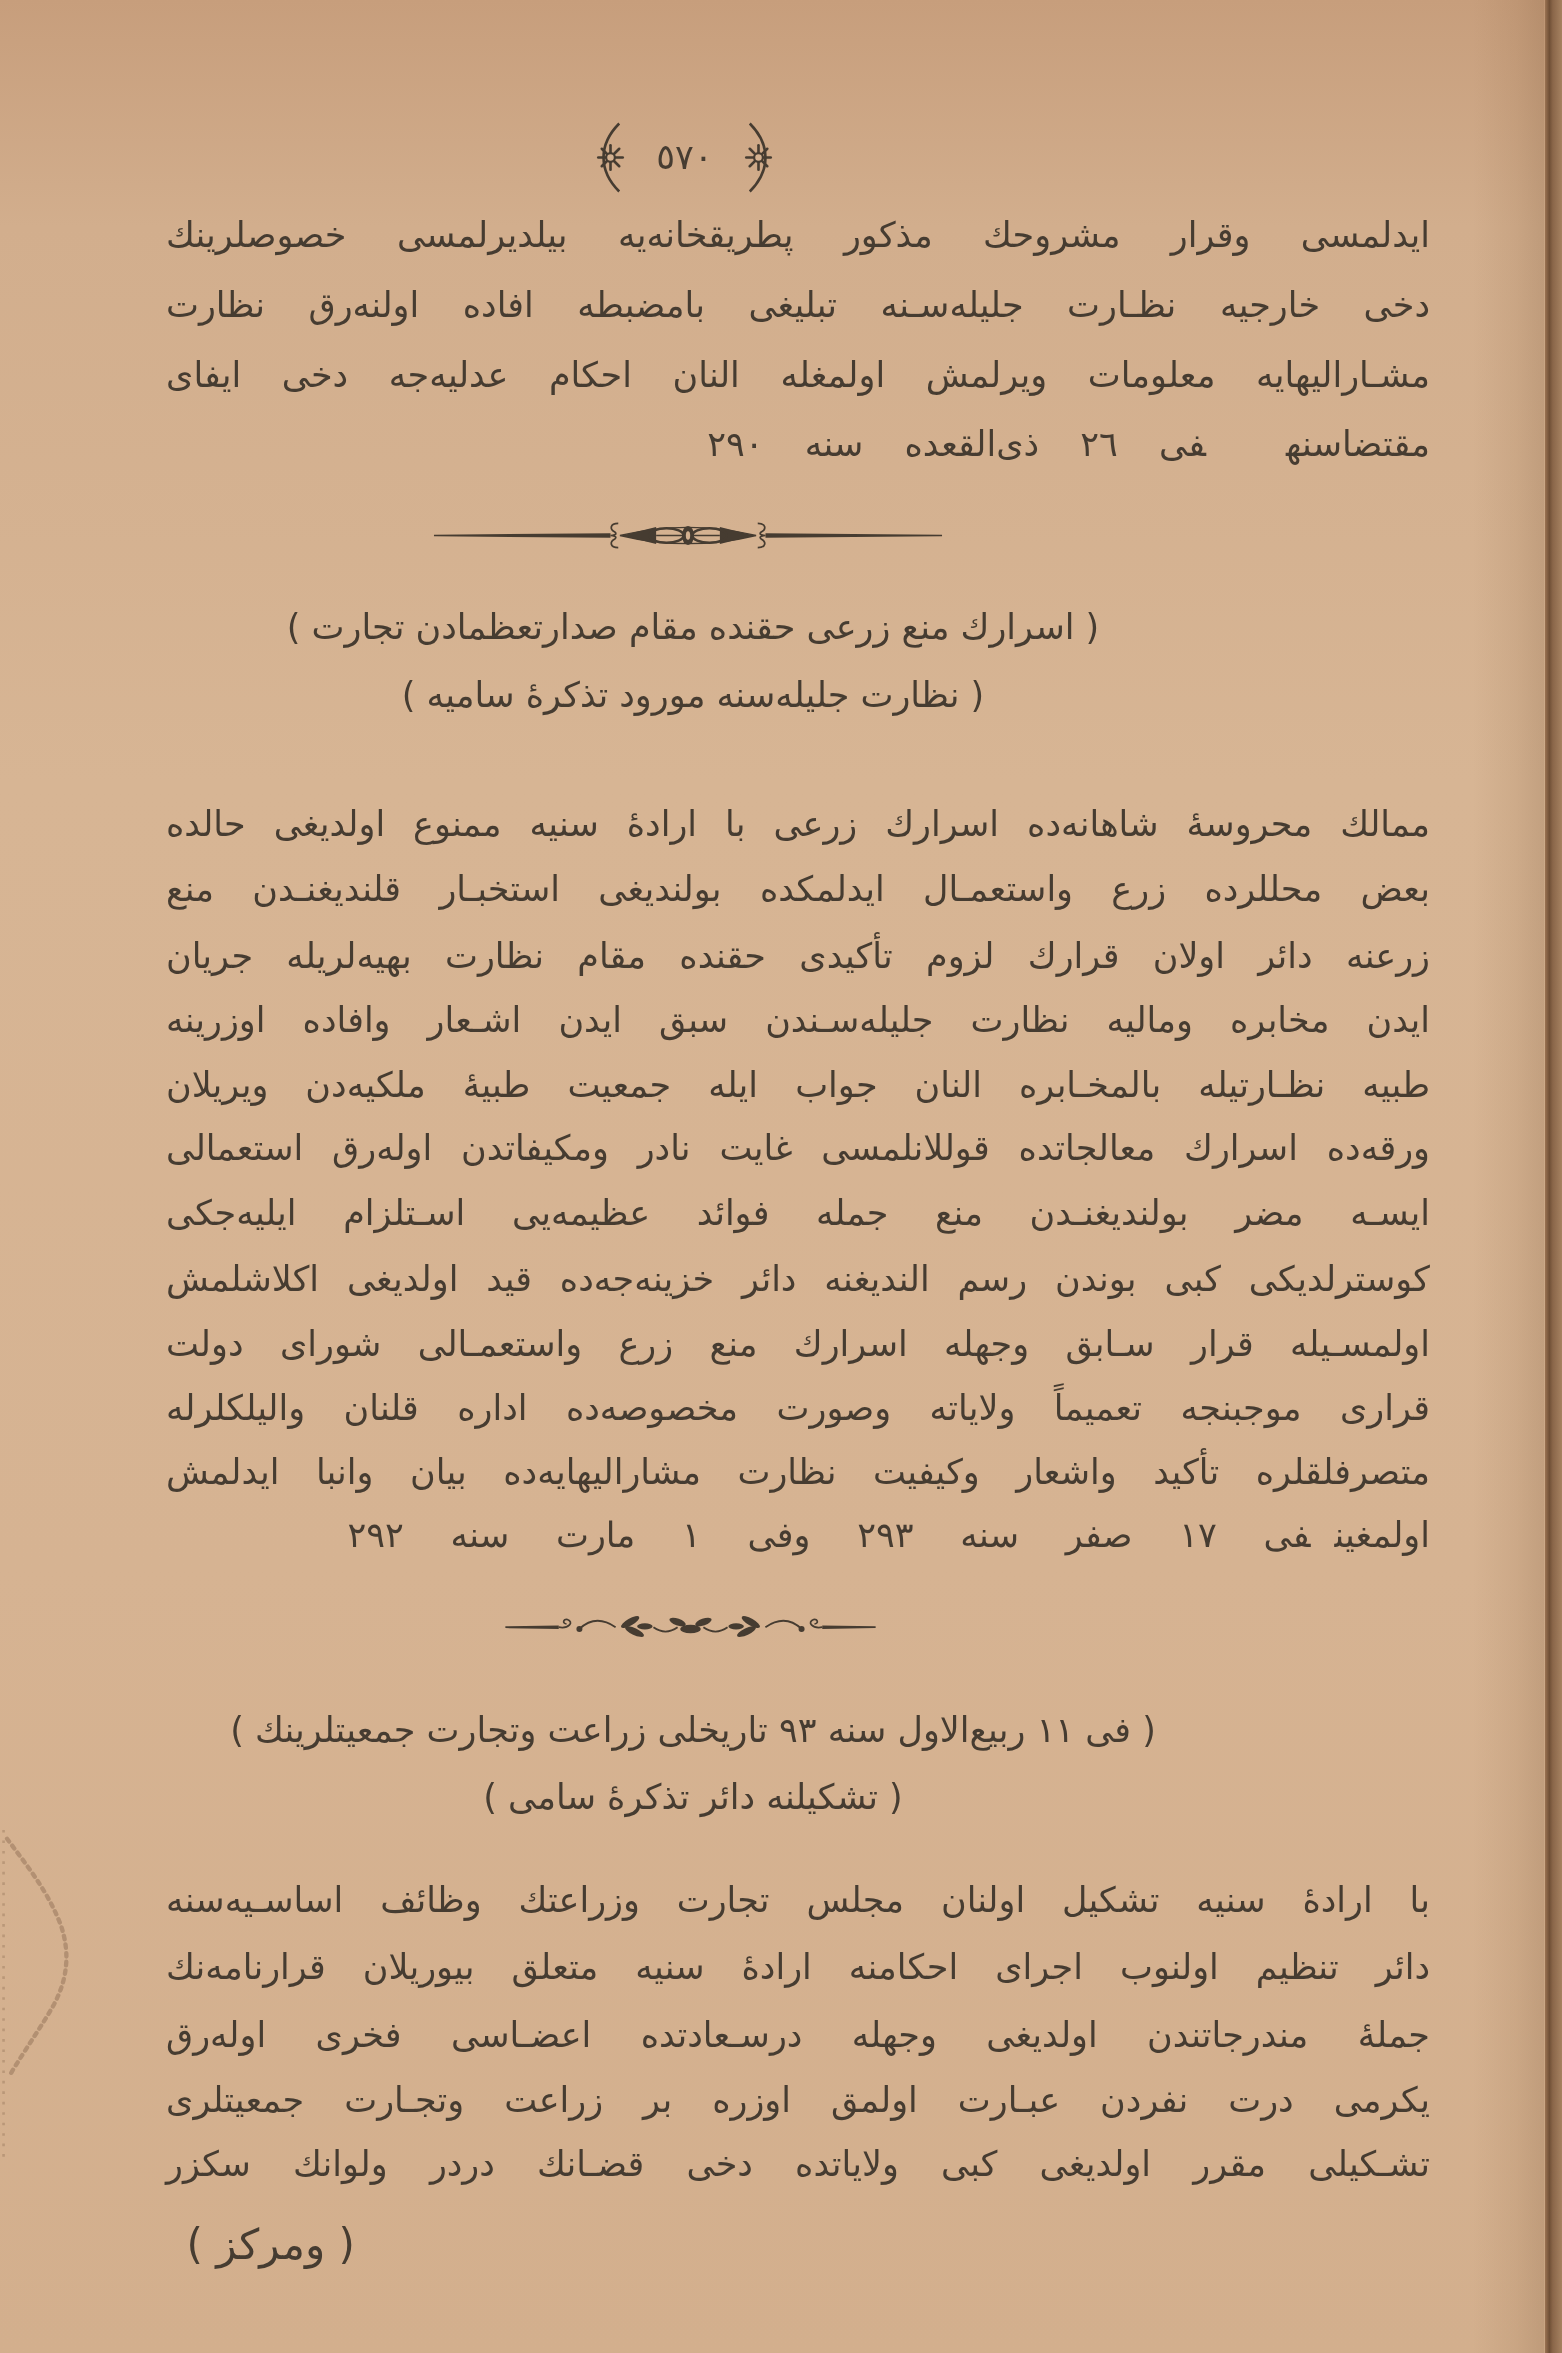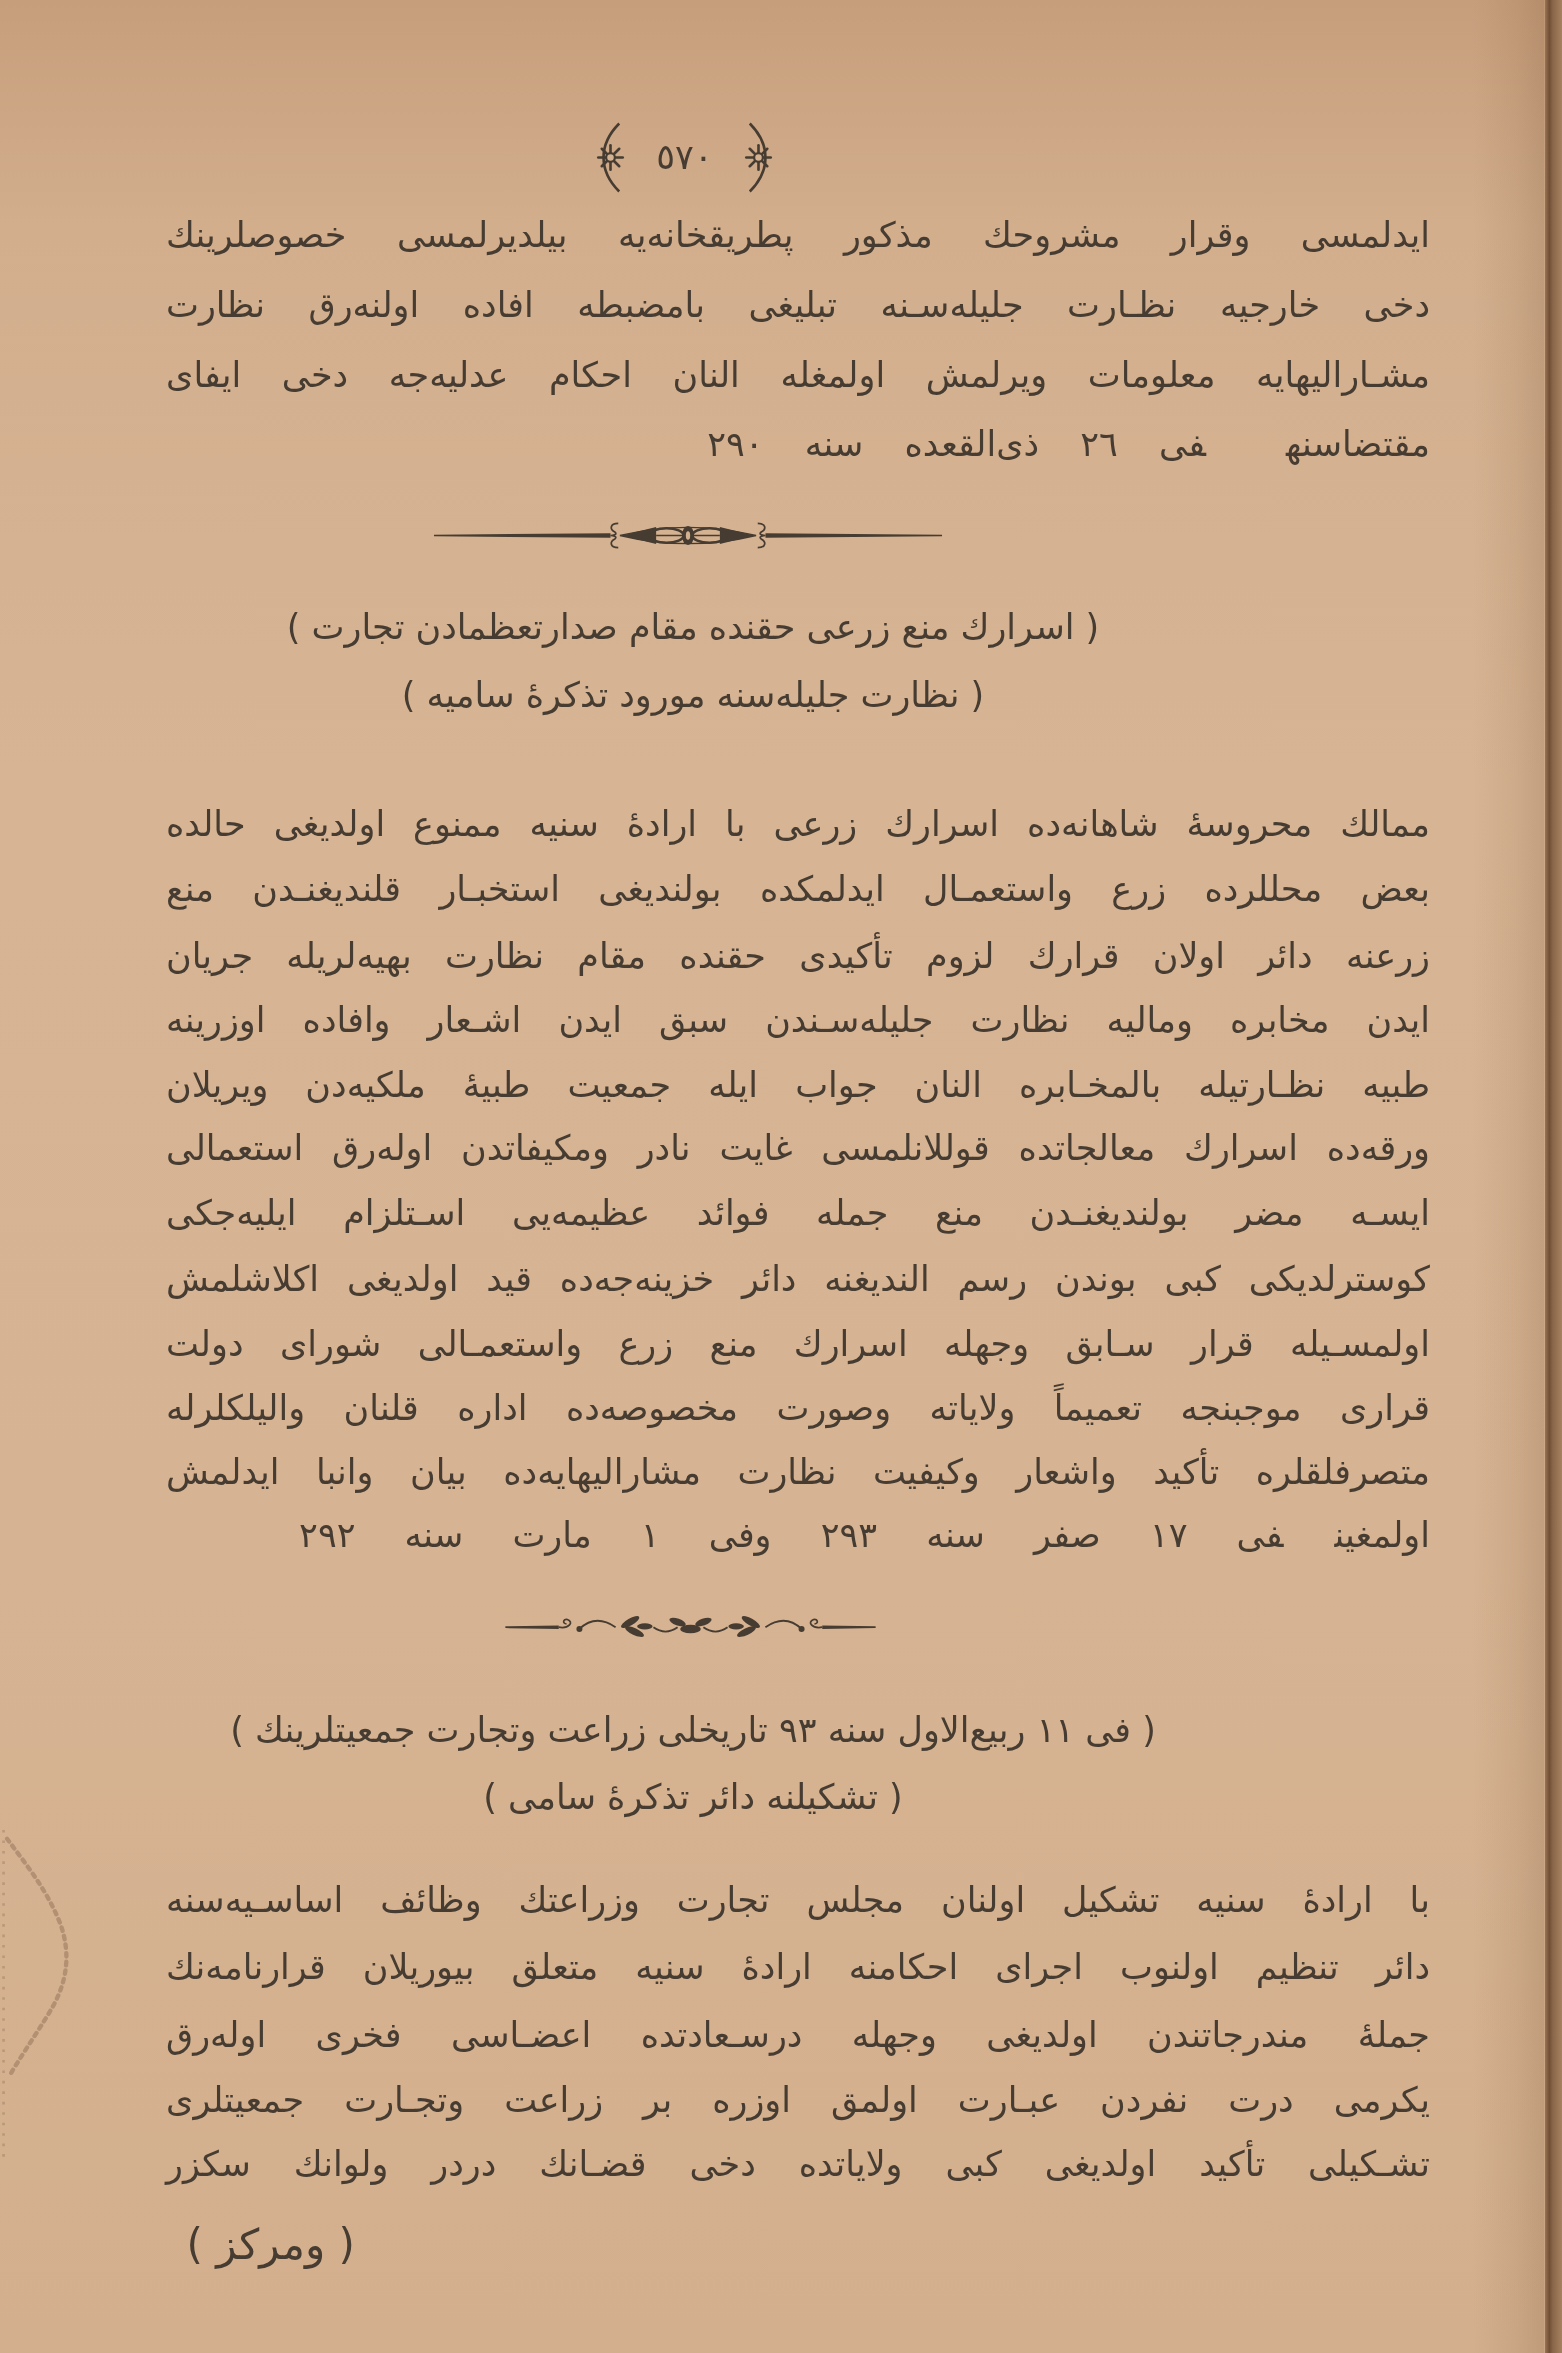--- a/index.html
+++ b/index.html
@@ -24,21 +24,21 @@
     .page-number { font-size: 35px; line-height: 75px; letter-spacing: 1.7px; }
     .pn-orn { width: 35px; height: 75px; }
 
     .line {
       position: absolute; left: 166px; width: 1264px; height: 64px; line-height: 64px;
       direction: rtl; font-size: 35px; white-space: nowrap;
       text-align: justify; text-align-last: justify;
     }
     .line.closing { text-align: right; text-align-last: right; }
     .closing .date { margin-right: 80px; word-spacing: 30px; }
-    .closing .date.wide { margin-right: 51px; word-spacing: 38px; }
+    .closing .date.wide { margin-right: 24px; word-spacing: 38px; font-family: Liberation Serif, serif; }
 
     .heading {
       position: absolute; left: 0; width: 1386px; height: 64px; line-height: 64px;
       direction: rtl; text-align: center; font-size: 35px; white-space: nowrap;
     }
     .divider { position: absolute; }
     .catchword {
       position: absolute; left: 202px; top: 2213px; width: 153px; height: 64px; line-height: 64px;
       direction: rtl; text-align: center; font-size: 42px; white-space: nowrap;
     }
@@ -141,16 +141,16 @@
   <polygon points="368,18 430,19 430,21 368,22" fill="#463c31"></polygon>
 </svg>
 
 <div class="heading" style="top:1698px">( فی ١١ ربیع‌الاول سنه ٩٣ تاریخلی زراعت وتجارت جمعیتلرینك )</div>
 <div class="heading" style="top:1765px">( تشکیلنه دائر تذکرهٔ سامی )</div>
 
 <div class="line" style="top:1868px">با ارادهٔ سنیه تشکیل اولنان مجلس تجارت وزراعتك وظائف اساسـیه‌سنه</div>
 <div class="line" style="top:1935px">دائر تنظیم اولنوب اجرای احکامنه ارادهٔ سنیه متعلق بیوریلان قرارنامه‌نك</div>
 <div class="line" style="top:2003px">جملهٔ مندرجاتندن اولدیغی وجهله درسـعادتده اعضـاسی فخری اوله‌رق</div>
 <div class="line" style="top:2068px">یکرمی درت نفردن عبـارت اولمق اوزره بر زراعت وتجـارت جمعیتلری</div>
-<div class="line" style="top:2132px">تشـکیلی تأکید اولدیغی کبی ولایاتده دخی قضـانك دردر ولوانك سکزر</div>
+<div class="line" style="top:2132px">تشـکیلی مقرر اولدیغی کبی ولایاتده دخی قضـانك دردر ولوانك سکزر</div>
 
 <div class="catchword">( ومرکز )</div>
 
 
 </body></html>

